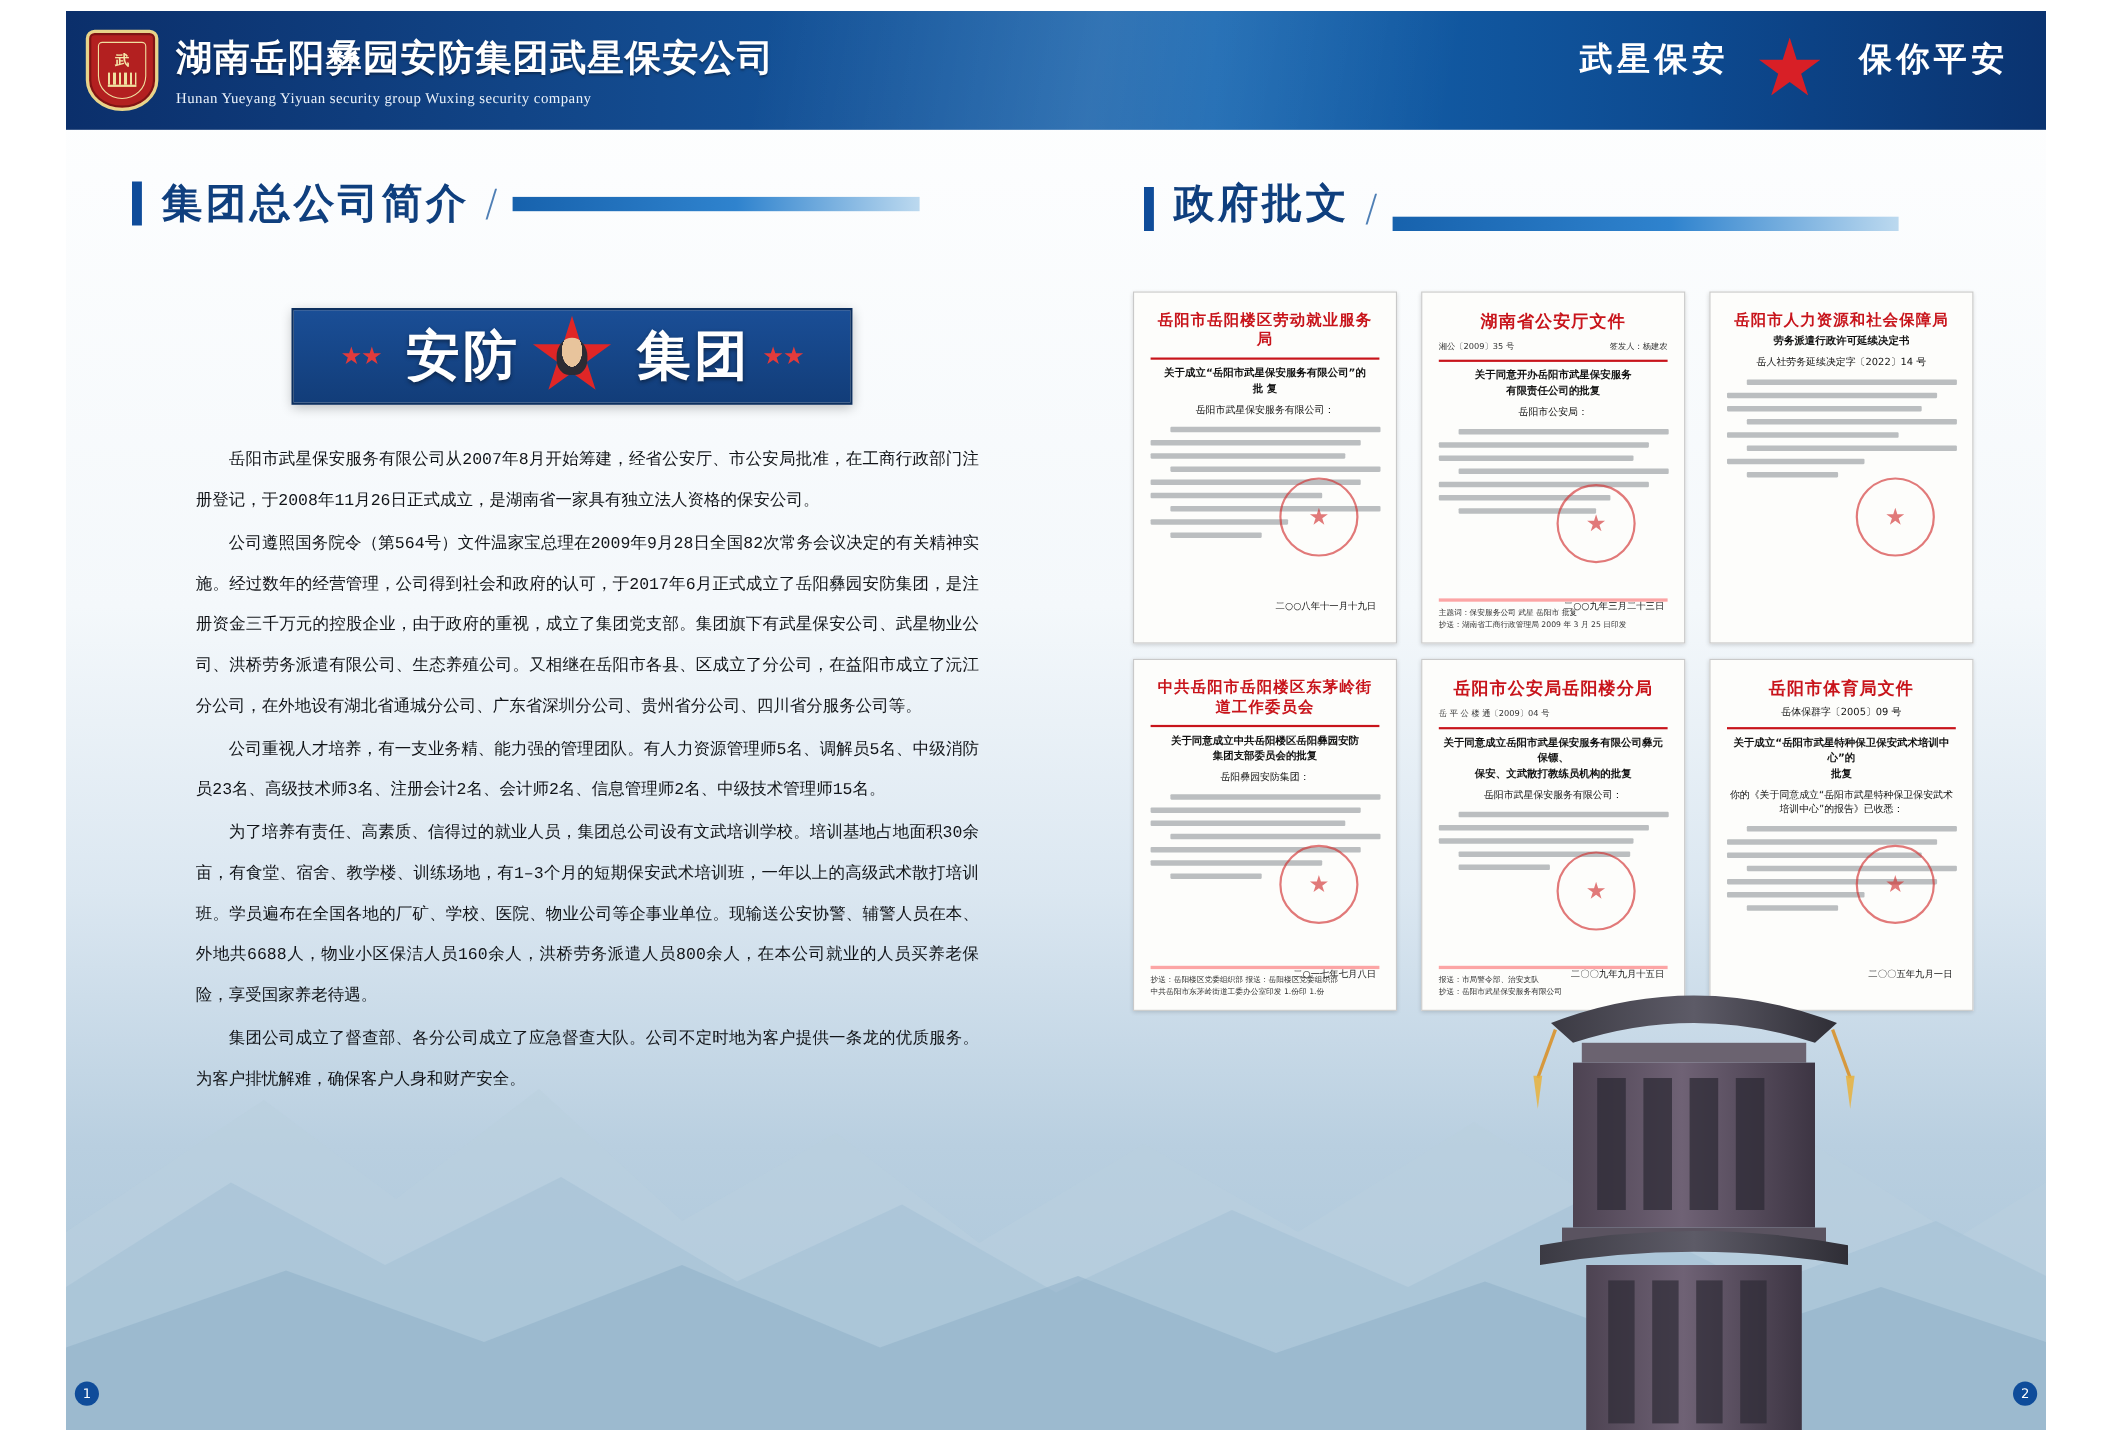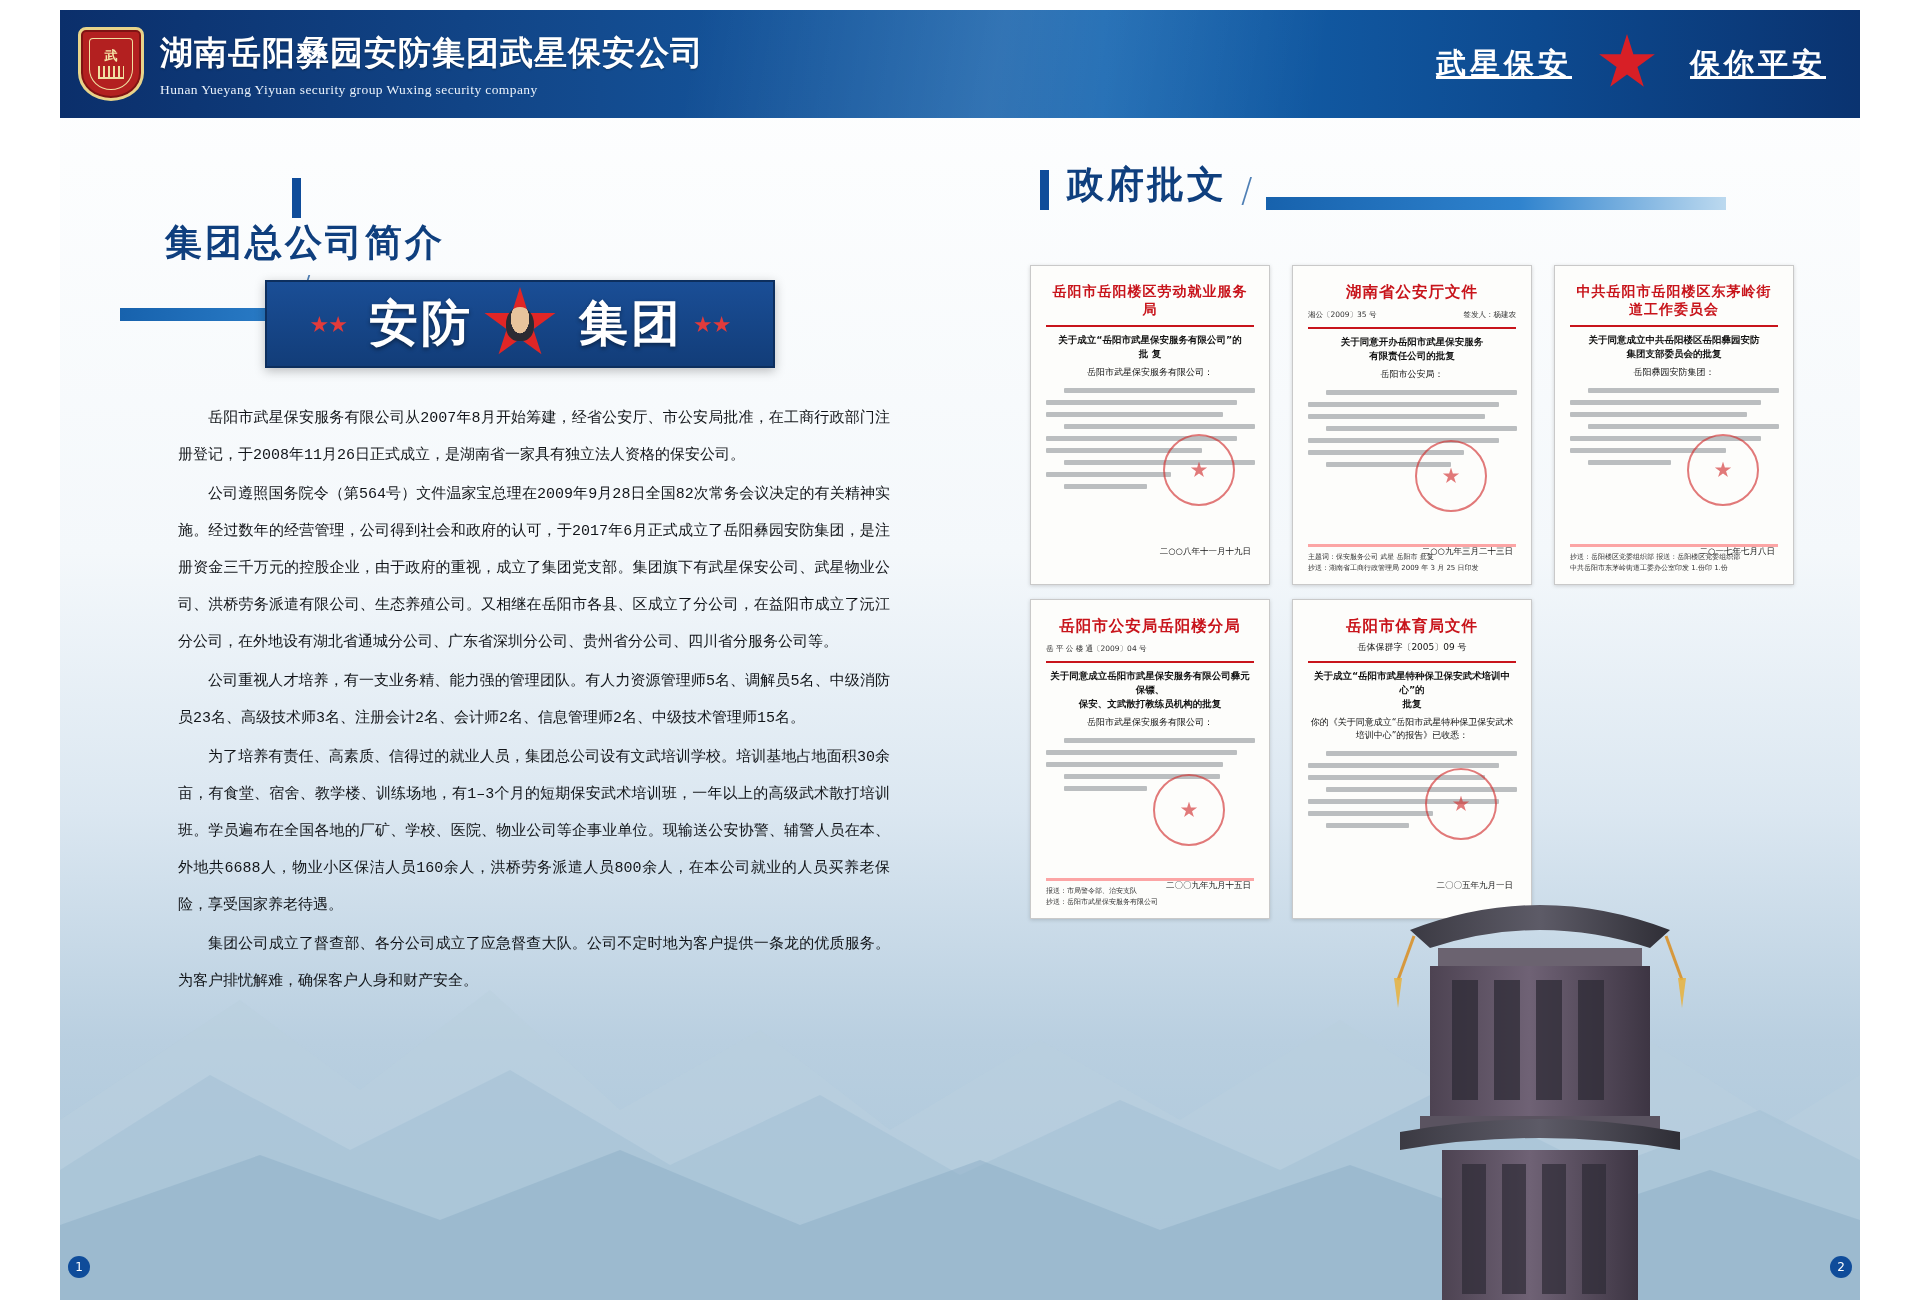--- a/index.html
+++ b/index.html
@@ -70,21 +70,21 @@
     font-size: 33px; font-weight: bold; letter-spacing: 1px;
     font-family: "DejaVu Sans", "Liberation Sans", sans-serif;
     text-shadow: 0 1px 2px rgba(0,0,0,.35);
   }
   .head-titles .en {
     font-size: 13.5px; letter-spacing: .4px; margin-top: 6px; color: #eaf2fb;
     font-family: "Liberation Serif", serif;
   }
   .head-slogan {
     position: absolute; right: 34px; top: 50%; transform: translateY(-50%);
-    display: flex; align-items: center; gap: 26px; color: #ffffff; text-decoration: underline;
+    display: flex; align-items: flex-start; gap: 26px; color: #ffffff;
   }
   .head-slogan .txt { font-size: 30px; font-weight: bold; letter-spacing: 4px; }
   .head-slogan .star-wrap { position: relative; width: 66px; height: 60px; }
   .star {
     width: 58px; height: 58px;
     background: #d81f26;
     clip-path: polygon(50% 0%, 61% 35%, 98% 35%, 68% 57%, 79% 91%, 50% 70%, 21% 91%, 32% 57%, 2% 35%, 39% 35%);
   }
 
   
@@ -95,21 +95,21 @@
   .sec-title .t {
     font-size: 37px; font-weight: bold; color: #0f3f7e; letter-spacing: 3px;
   }
   .sec-title .slash {
     color: #4f7fb5; font-size: 34px; margin: 0 14px; font-weight: 300;
   }
   .sec-title .rule {
     height: 13px; width: 370px;
     background: linear-gradient(90deg, #1762ad 0%, #2f83ce 55%, #bcd9ef 100%);
   }
-  #title-left { left: 60px; top: 168px; flex-direction: column; }
+  #title-left { left: 60px; top: 150px; }
   #title-right { left: 980px; top: 150px; align-items: flex-end; }
   #title-right .rule { width: 460px; }
 
   
   .banner {
     position: absolute; left: 205px; top: 270px;
     width: 510px; height: 88px;
     background: linear-gradient(180deg, #1a4e96 0%, #123d79 100%);
     border: 2px solid #0d2f5e;
     display: flex; align-items: center; justify-content: center;
@@ -338,20 +338,37 @@
           <div class="line i s92"></div>
             <div class="line s92"></div>
             <div class="line s75"></div>
           <div class="line i s60"></div>
         </div>
         <div class="stamp s2"></div>
         <div class="sig">二○○九年三月二十三日</div>
         <div class="foot">主题词：保安服务公司  武星  岳阳市  批复<br>抄送：湖南省工商行政管理局                        2009 年 3 月 25 日印发</div>
       </div>
 
+      <div class="doc">
+        <div class="dt small">岳阳市人力资源和社会保障局</div>
+        <div class="sub">劳务派遣行政许可延续决定书</div>
+        <div class="pi">岳人社劳务延续决定字〔2022〕14 号</div>
+        <div class="lines">
+          <div class="line i s92"></div>
+            <div class="line s92"></div>
+            <div class="line s85"></div>
+          <div class="line i s92"></div>
+            <div class="line s75"></div>
+          <div class="line i s92"></div>
+            <div class="line s60"></div>
+          <div class="line i s40"></div>
+        </div>
+        <div class="stamp s1"></div>
+        <div class="sig"></div>
+      </div>
 
       <div class="doc">
         <div class="dt small">中共岳阳市岳阳楼区东茅岭街道工作委员会</div>
         <div class="redline"></div>
         <div class="sub">关于同意成立中共岳阳楼区岳阳彝园安防<br>集团支部委员会的批复</div>
         <div class="pi">岳阳彝园安防集团：</div>
         <div class="lines">
           <div class="line i s92"></div>
             <div class="line s92"></div>
             <div class="line s85"></div>

